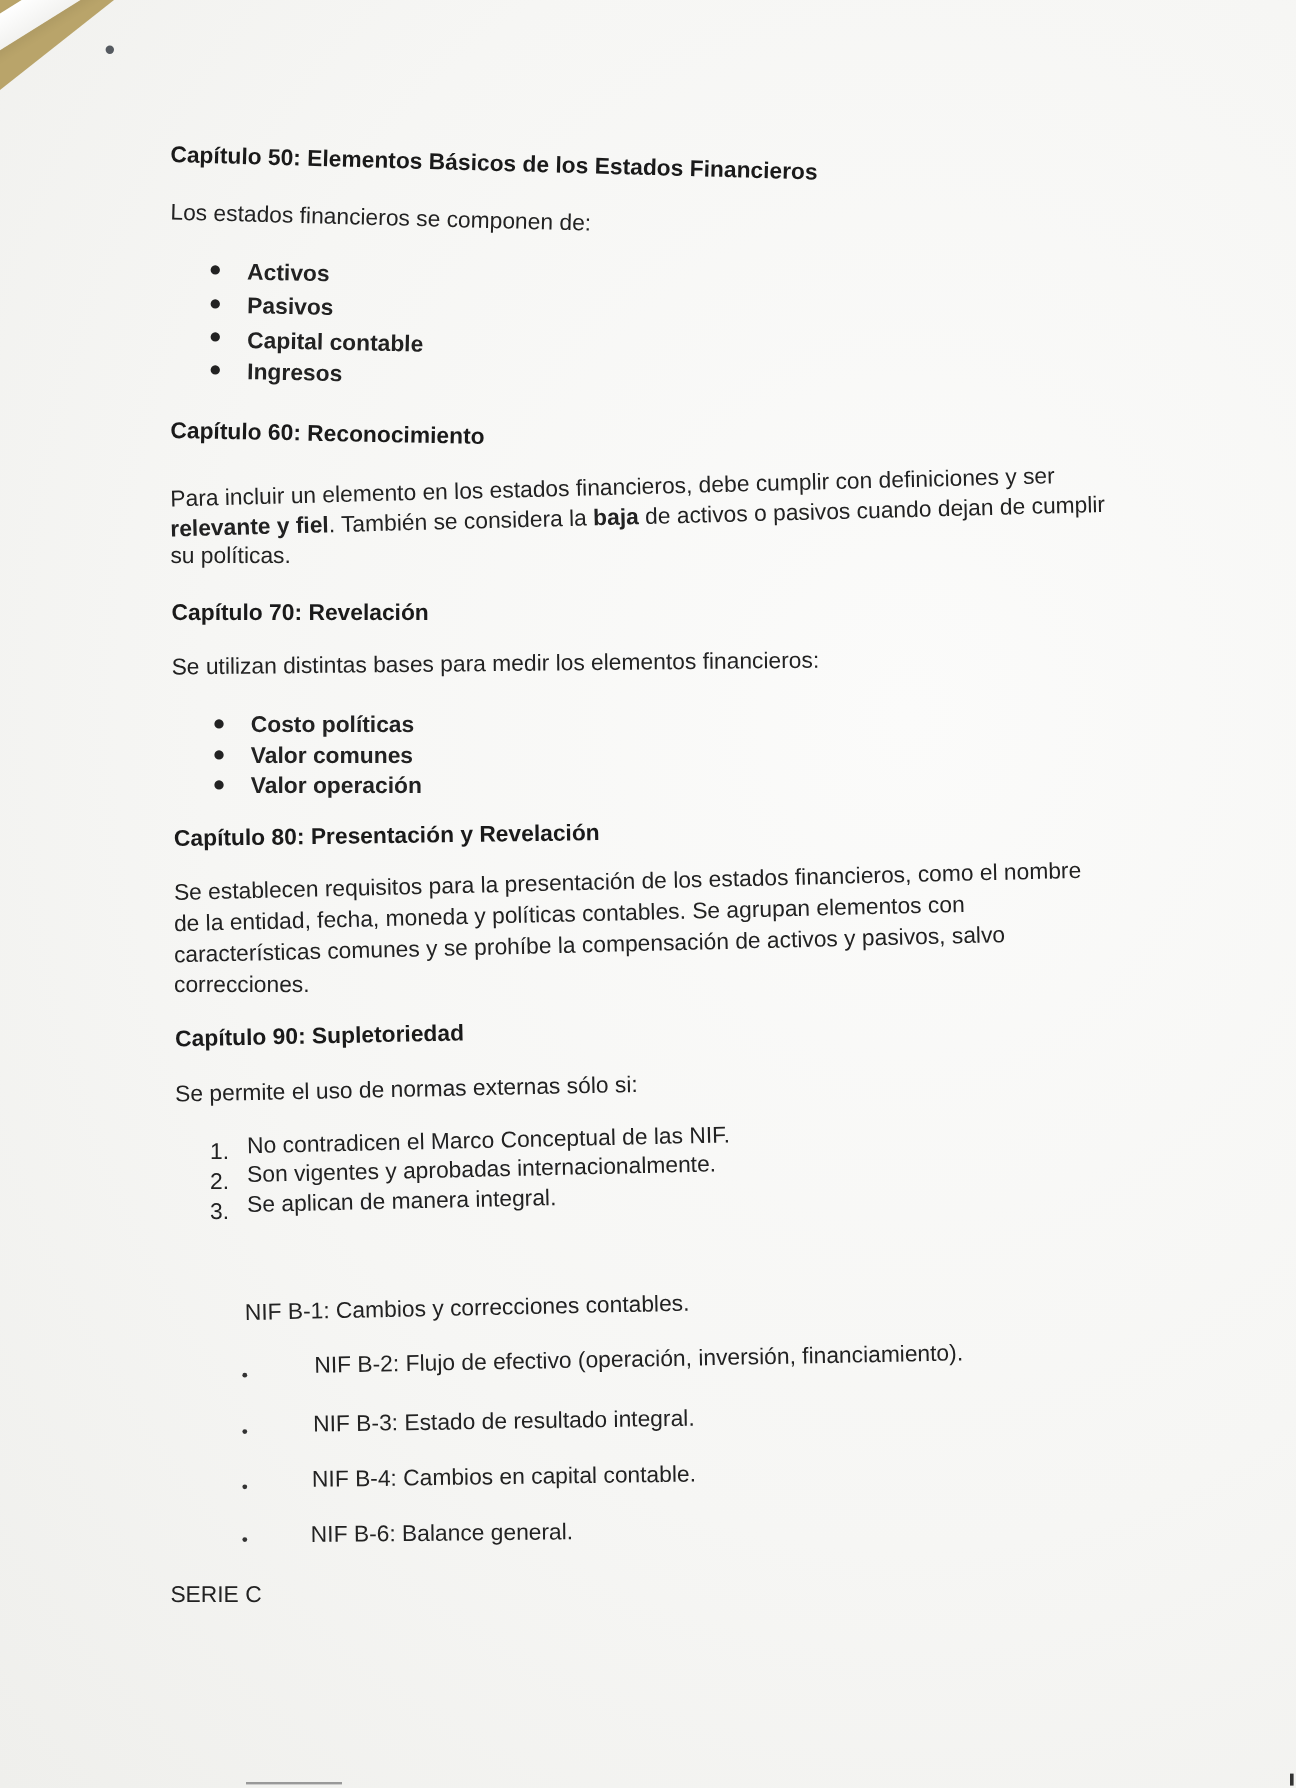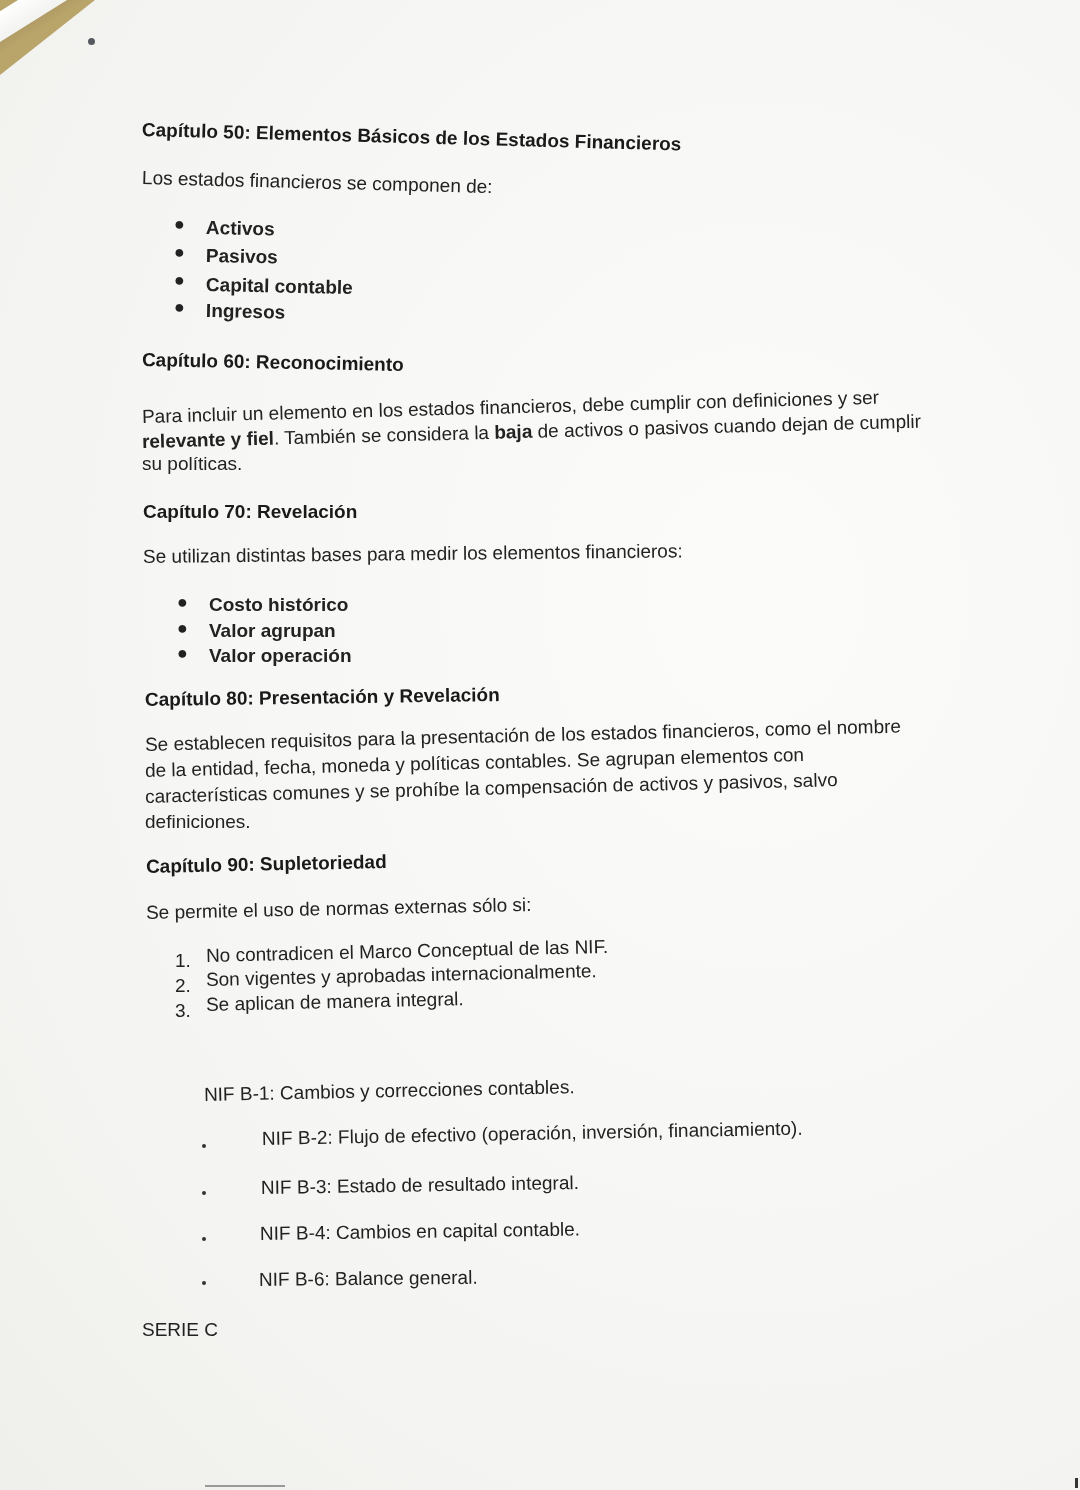--- a/index.html
+++ b/index.html
@@ -131,31 +131,31 @@
   <div class="line" style="left:142px; top:405px; transform:rotate(-1.5deg);">Para incluir un elemento en los estados financieros, debe cumplir con definiciones y ser</div>
   <div class="line" style="left:142px; top:430px; transform:rotate(-1.5deg);">
     <span class="b">relevante y fiel</span><span>. También se considera la </span><span class="b">baja</span><span> de activos o pasivos cuando dejan de cumplir</span>
   </div>
   <div class="line" style="left:142px; top:452px;">su políticas.</div>
 
   <div class="line h" style="left:143px; top:500px;">Capítulo 70: Revelación</div>
   <div class="line" style="left:143px; top:545px; transform:rotate(-0.6deg);">Se utilizan distintas bases para medir los elementos financieros:</div>
 
   <span class="bullet" style="left:177px; top:592px;">●</span>
-  <div class="line b" style="left:209px; top:593px;">Costo histórico</div>
+  <div class="line b" style="left:209px; top:593px;">Costo políticas</div>
   <span class="bullet" style="left:177px; top:618px;">●</span>
-  <div class="line b" style="left:209px; top:619px;">Valor agrupan</div>
+  <div class="line b" style="left:209px; top:619px;">Valor comunes</div>
   <span class="bullet" style="left:177px; top:643px;">●</span>
   <div class="line b" style="left:209px; top:644px;">Valor operación</div>
 
   <div class="line h" style="left:145px; top:688px; transform:rotate(-0.8deg);">Capítulo 80: Presentación y Revelación</div>
   <div class="line" style="left:145px; top:733px; transform:rotate(-1.4deg);">Se establecen requisitos para la presentación de los estados financieros, como el nombre</div>
   <div class="line" style="left:145px; top:759px; transform:rotate(-1.4deg);">de la entidad, fecha, moneda y políticas contables. Se agrupan elementos con</div>
   <div class="line" style="left:145px; top:785px; transform:rotate(-1.4deg);">características comunes y se prohíbe la compensación de activos y pasivos, salvo</div>
-  <div class="line" style="left:145px; top:810px;">definiciones.</div>
+  <div class="line" style="left:145px; top:810px;">correcciones.</div>
 
   <div class="line h" style="left:146px; top:855px; transform:rotate(-1.2deg);">Capítulo 90: Supletoriedad</div>
   <div class="line" style="left:146px; top:901px; transform:rotate(-1.2deg);">Se permite el uso de normas externas sólo si:</div>
 
   <div class="line" style="left:175px; top:949px;">1.</div>
   <div class="line" style="left:206px; top:944px; transform:rotate(-1.3deg);">No contradicen el Marco Conceptual de las NIF.</div>
   <div class="line" style="left:175px; top:974px;">2.</div>
   <div class="line" style="left:206px; top:968px; transform:rotate(-1.3deg);">Son vigentes y aprobadas internacionalmente.</div>
   <div class="line" style="left:175px; top:999px;">3.</div>
   <div class="line" style="left:206px; top:993px; transform:rotate(-1.3deg);">Se aplican de manera integral.</div>

